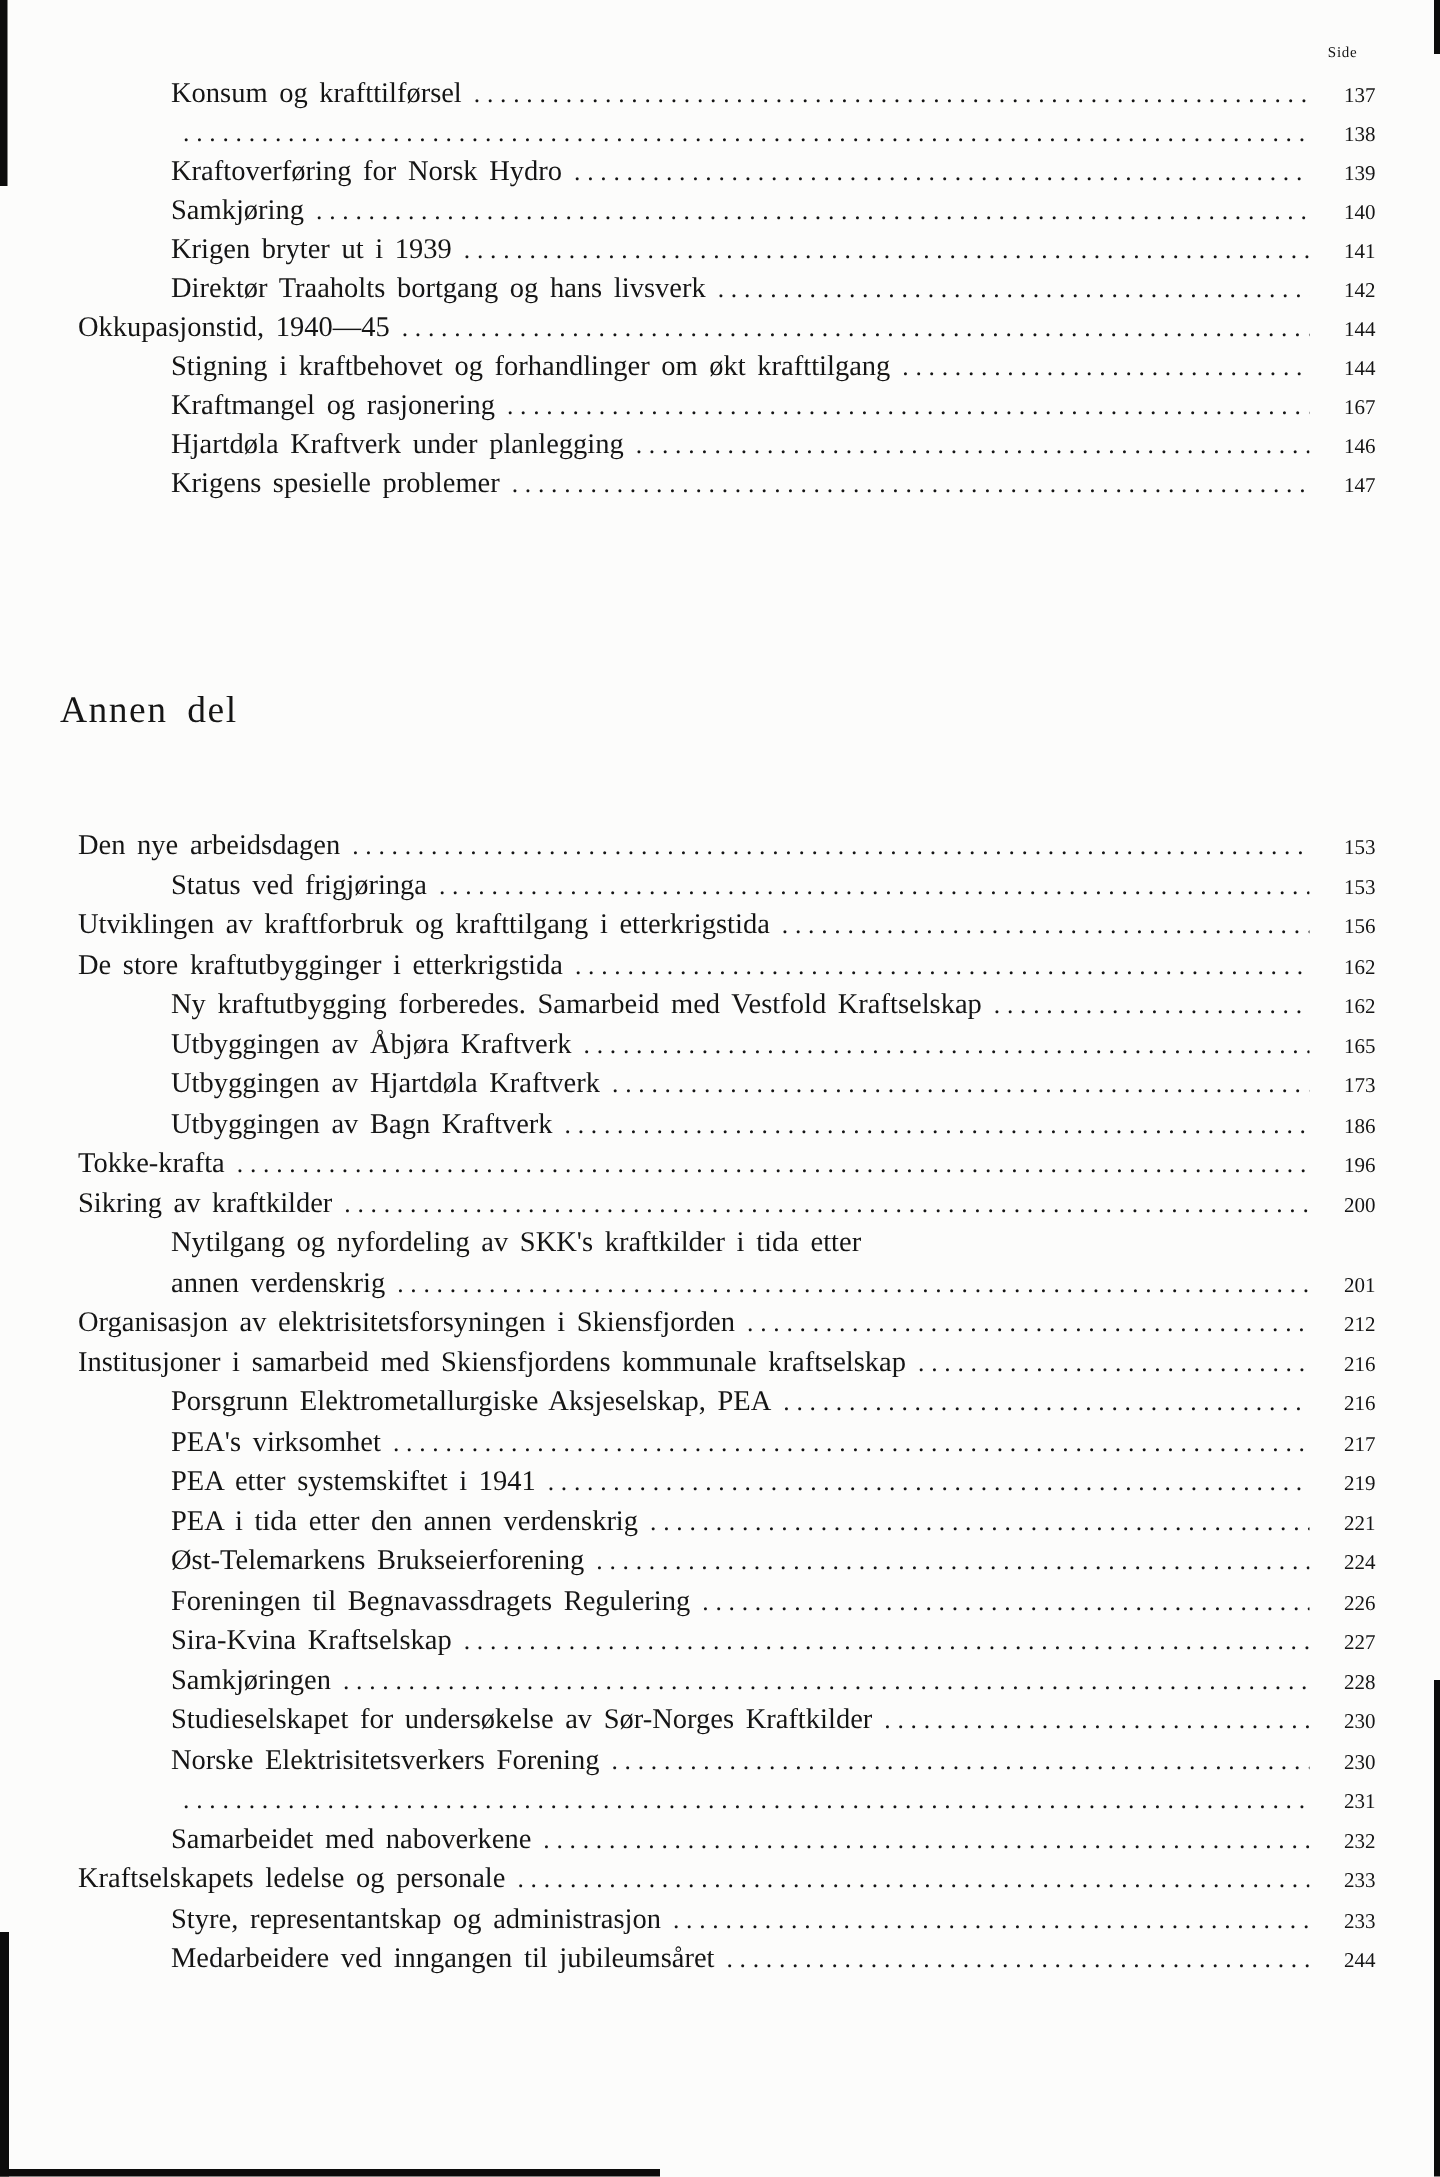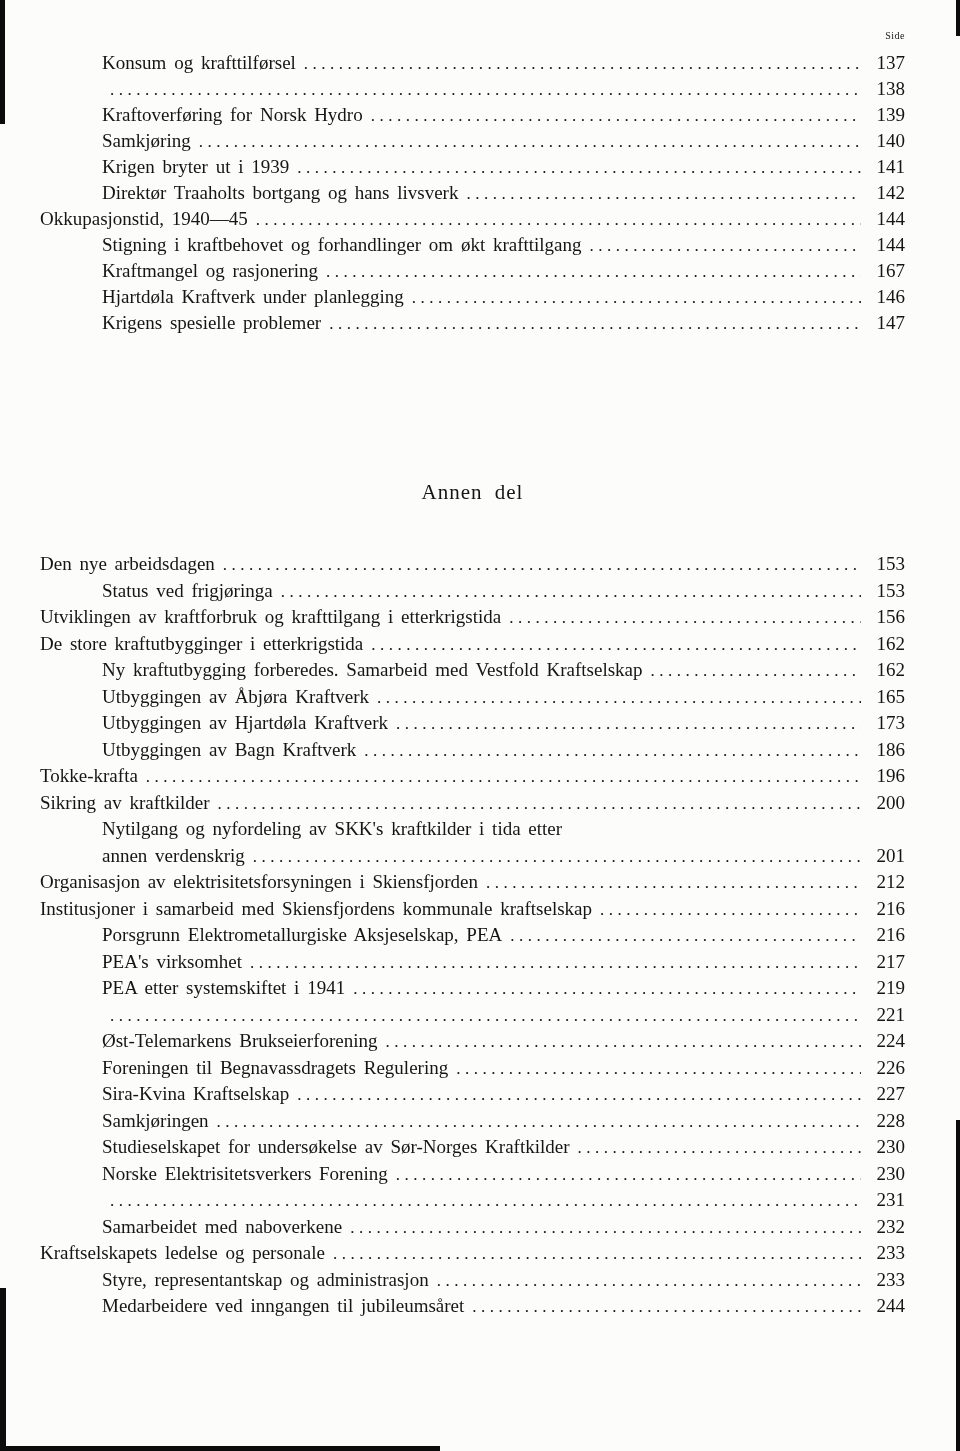--- a/index.html
+++ b/index.html
@@ -20,21 +20,21 @@
   }
   .side-label {
     position: absolute;
     top: 30px;
     right: 0;
     font-size: 10px;
     letter-spacing: 0.5px;
   }
   .toc {
     position: absolute;
-    left: 0;
+    left: 12px;
     width: 865px;
   }
   #toc-part1 { top: 52px; }
   #toc-part2 { top: 553px; }
   .row {
     display: flex;
     align-items: baseline;
     height: 26px;
     font-size: 19px;
     word-spacing: 3px;
@@ -55,29 +55,29 @@
     content: "..................................................................................................................................";
     font-size: 17px;
     letter-spacing: 4.5px;
     word-spacing: 0;
   }
   .dots.hidden-dots::after { content: ""; }
   .page-num {
     flex: 0 0 auto;
     min-width: 34px;
     text-align: right;
-    font-size: 19px;
+    font-size: 14px;
   }
   .section-heading {
     position: absolute;
-    top: 480px;
+    top: 460px;
     left: 0;
     width: 865px;
-    text-align: center;
-    font-size: 21px;
+    text-align: left;
+    font-size: 25px;
     letter-spacing: 1px;
     word-spacing: 6px;
     font-weight: normal;
     margin: 0;
   }
   
   .edge { position: absolute; background: #0c0c0c; }
   .edge.left-top     { left: 0;    top: 0;      width: 5px;  height: 124px; }
   .edge.left-bottom  { left: 0;    top: 1288px; width: 6px;  height: 163px; }
   .edge.right-top    { right: 0;   top: 0;      width: 4px;  height: 36px;  }
@@ -229,20 +229,21 @@
         <span class="text">PEA's virksomhet</span>
         <span class="dots"></span>
         <span class="page-num">217</span>
       </div>
       <div class="row sub">
         <span class="text">PEA etter systemskiftet i 1941</span>
         <span class="dots"></span>
         <span class="page-num">219</span>
       </div>
       <div class="row sub">
+        <span class="text">PEA i tida etter den annen verdenskrig</span>
         <span class="dots"></span>
         <span class="page-num">221</span>
       </div>
       <div class="row sub">
         <span class="text">Øst-Telemarkens Brukseierforening</span>
         <span class="dots"></span>
         <span class="page-num">224</span>
       </div>
       <div class="row sub">
         <span class="text">Foreningen til Begnavassdragets Regulering</span>

